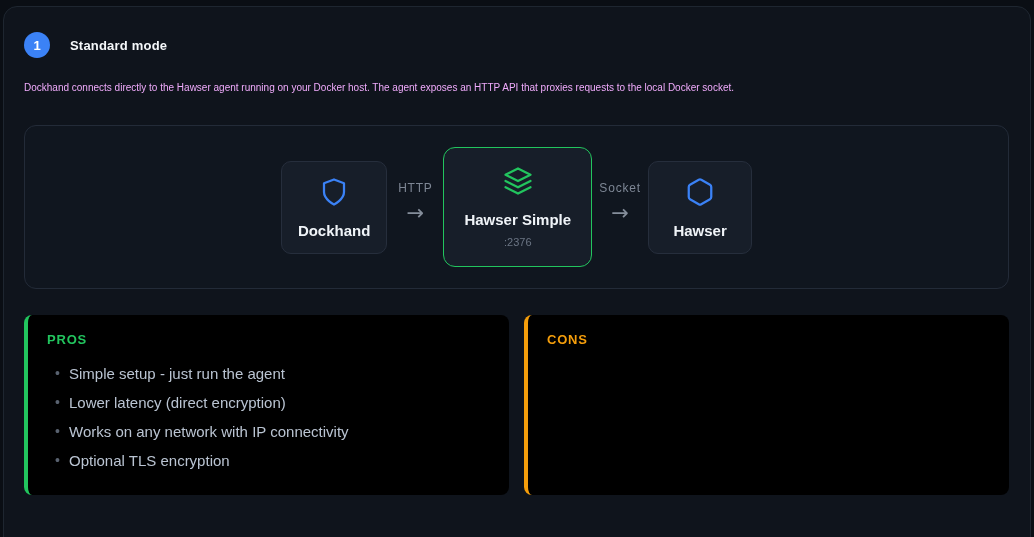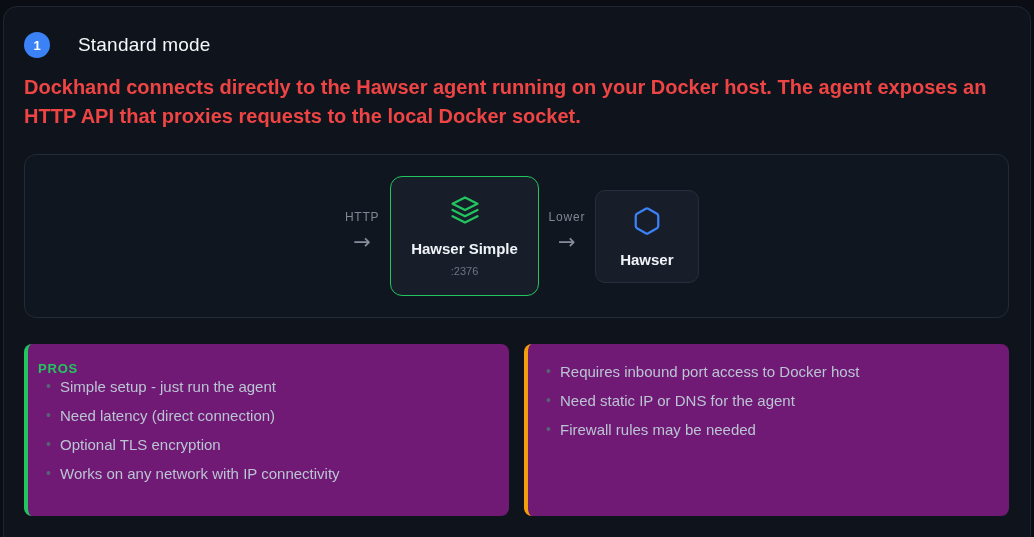--- a/index.html
+++ b/index.html
@@ -20,27 +20,26 @@
   
   .header-row { display:flex; align-items:center; gap:20px; }
   .step-badge {
     width:26px; height:26px; border-radius:50%;
     background:#3b82f6; color:#ffffff;
     font-size:13px; font-weight:700;
     display:flex; align-items:center; justify-content:center;
     flex:0 0 26px;
   }
   .section-title {
-    color:#f5f8fa; font-size:19px; font-weight:400; letter-spacing:0.2px;margin-left:8px;
+    color:#f5f8fa; font-size:13px; font-weight:700; letter-spacing:0.2px;
   }
   .desc {
     margin-top:15px;
-    color:#ef4444; font-size:20px; line-height:29px;
+    color:#f0abfc; font-size:10px; line-height:29px;
     max-width:985px;
-    font-weight:bold;
   }
   
   .diagram {
     margin-top:23px;
     height:164px; width:985px;
     border:1px solid #232b38;
     border-radius:12px;
     background:#10161f;
     display:flex; align-items:center; justify-content:center;
   }
@@ -83,34 +82,34 @@
     font-family:"DejaVu Sans",sans-serif;
   }
   
   .panels {
     margin-top:26px;
     display:flex; gap:15px;
     width:985px;
   }
   .panel {
     flex:1;
-    background:#701a75;
+    background:#000000;
     border-radius:8px;
     min-height:172px;
-    padding:17px 20px 16px 10px;
+    padding:17px 20px 16px 19px;
     border-left:4px solid transparent;
   }
   .panel.pros { border-left-color:#22c55e; }
   .panel.cons { border-left-color:#f59e0b; }
   .panel-heading {
     font-size:13px; font-weight:700; letter-spacing:0.8px;
   }
   .panel.pros .panel-heading { color:#22c55e; }
   .panel.cons .panel-heading { color:#f59e0b; }
-  .panel ul { list-style:none; }
+  .panel ul { list-style:none; margin-top:16px; }
   .panel li {
     position:relative;
     padding-left:22px;
     color:#bac4d2; font-size:15px; line-height:21px;
     margin-bottom:8px;
   }
   .panel li::before {
     content:"\2022";
     position:absolute; left:8px; top:0;
     color:#596270; font-size:14px;
@@ -124,40 +123,48 @@
   <div class="header-row">
     <div class="step-badge">1</div>
     <div class="section-title">Standard mode</div>
   </div>
 
   <p class="desc">Dockhand connects directly to the Hawser agent running on your Docker host. The agent exposes an HTTP API that proxies requests to the local Docker socket.</p>
 
   <div class="diagram">
     <div class="diagram-row">
 
+      <div class="node">
+        <span class="node-icon">
+          <svg width="30" height="30" viewBox="0 0 24 24" fill="none" stroke="#3b82f6" stroke-width="1.8" stroke-linecap="round" stroke-linejoin="round">
+            <path d="M12 22s8-4 8-10V5l-8-3-8 3v7c0 6 8 10 8 10z"></path>
+          </svg>
+        </span>
+        <div class="node-label">Dockhand</div>
+      </div>
 
       <div class="connector">
         <div class="connector-label">HTTP</div>
         <div class="connector-arrow">→</div>
       </div>
 
       <div class="node highlight">
         <span class="node-icon">
           <svg width="30" height="30" viewBox="0 0 24 24" fill="none" stroke="#22c55e" stroke-width="1.8" stroke-linecap="round" stroke-linejoin="round">
             <polygon points="12 2 2 7 12 12 22 7 12 2"></polygon>
             <polyline points="2 17 12 22 22 17"></polyline>
             <polyline points="2 12 12 17 22 12"></polyline>
           </svg>
         </span>
         <div class="node-label">Hawser Simple</div>
         <div class="node-sublabel">:2376</div>
       </div>
 
       <div class="connector">
-        <div class="connector-label">Lower</div>
+        <div class="connector-label">Socket</div>
         <div class="connector-arrow">→</div>
       </div>
 
       <div class="node">
         <span class="node-icon">
           <svg width="30" height="30" viewBox="0 0 24 24" fill="none" stroke="#3b82f6" stroke-width="1.8" stroke-linecap="round" stroke-linejoin="round">
             <path d="M21 16V8a2 2 0 0 0-1-1.73l-7-4a2 2 0 0 0-2 0l-7 4A2 2 0 0 0 3 8v8a2 2 0 0 0 1 1.73l7 4a2 2 0 0 0 2 0l7-4A2 2 0 0 0 21 16z"></path>
           </svg>
         </span>
         <div class="node-label">Hawser</div>
@@ -165,29 +172,25 @@
 
     </div>
   </div>
 
   <div class="panels">
 
     <div class="panel pros">
       <div class="panel-heading">PROS</div>
       <ul>
         <li>Simple setup - just run the agent</li>
-        <li>Need latency (direct connection)</li>
+        <li>Lower latency (direct encryption)</li>
+        <li>Works on any network with IP connectivity</li>
         <li>Optional TLS encryption</li>
-        <li>Works on any network with IP connectivity</li>
       </ul>
     </div>
 
     <div class="panel cons">
-      <ul>
-        <li>Requires inbound port access to Docker host</li>
-        <li>Need static IP or DNS for the agent</li>
-        <li>Firewall rules may be needed</li>
-      </ul>
+      <div class="panel-heading">CONS</div>
     </div>
 
   </div>
 
 </div>
 
 </body></html>

